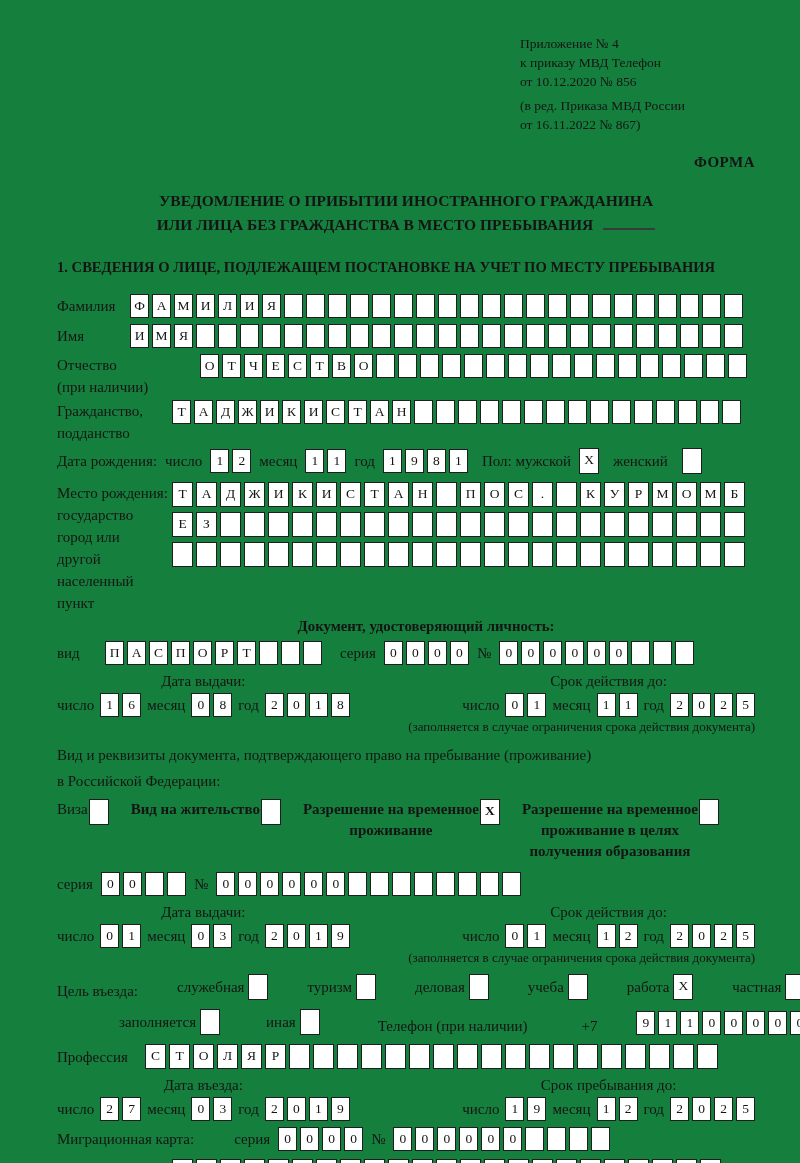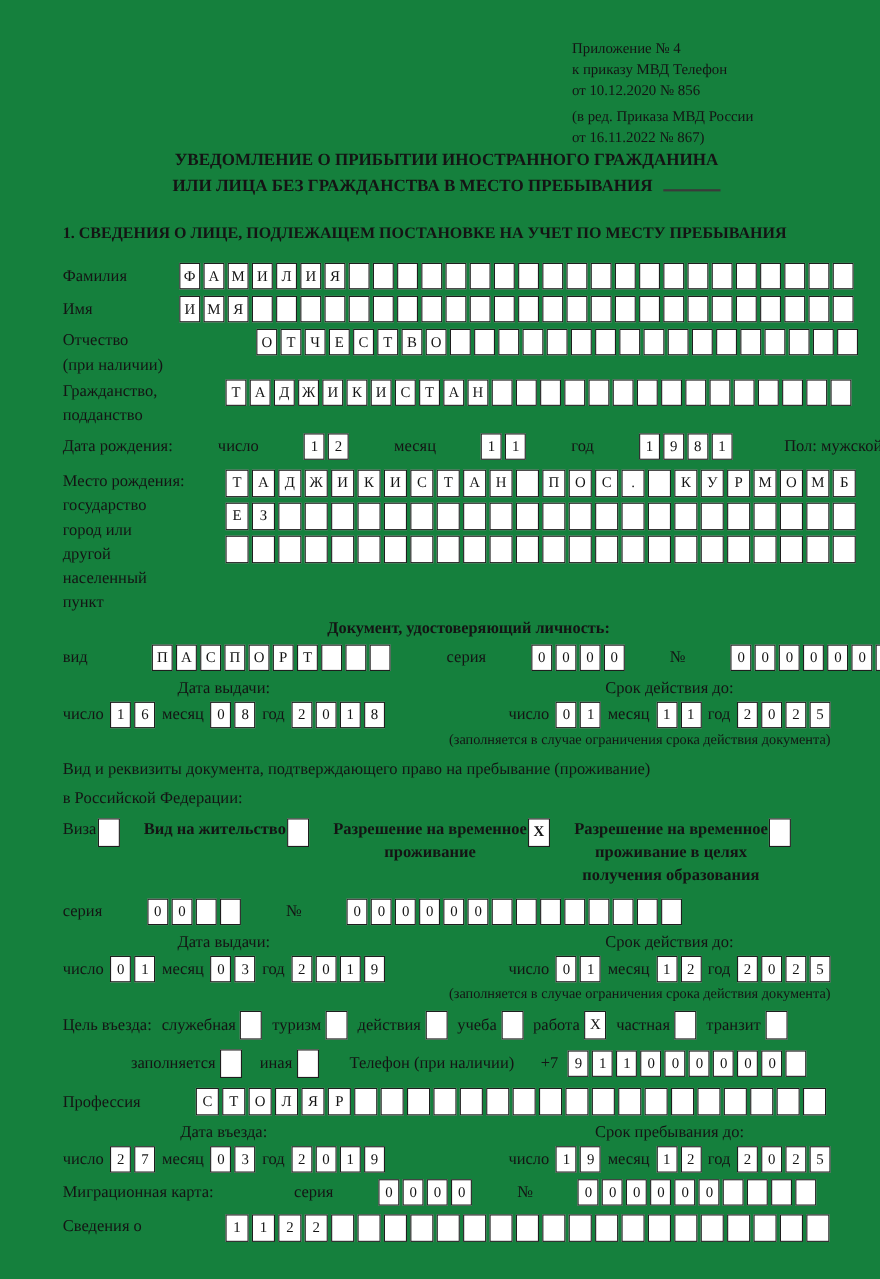--- a/index.html
+++ b/index.html
@@ -8,21 +8,21 @@
 
   
   .appendix{width:235px;margin-left:auto;font-size:13.5px;line-height:19px;}
   .appendix .grp2{margin-top:5px;}
   .forma{text-align:right;font-weight:bold;font-size:15px;margin-top:20px;margin-bottom:18px;letter-spacing:.5px;}
   .title{text-align:center;font-weight:bold;font-size:15.5px;line-height:24px;margin-bottom:22px;}
   .blank{display:inline-block;width:52px;border-bottom:2px solid #3a3a3a;height:12px;margin-left:10px;}
   .sec-heading{font-weight:bold;font-size:14.6px;margin-bottom:18px;white-space:nowrap;}
 
   
-  .frow{display:flex;align-items:center;margin-bottom:6px;gap:33px;}
+  .frow{display:flex;align-items:center;margin-bottom:6px;}
   .frow.top{align-items:flex-start;}
   .frow > * + *{margin-left:8px;}
   .flabel{font-size:15px;flex:0 0 auto;line-height:22px;}
   .lbl{font-size:15px;white-space:nowrap;}
   .w65{width:65px;} .w135{width:135px;} .w107{width:107px;} .w40{width:40px;}
 
   
   .cells{display:inline-flex;gap:3px;flex:0 0 auto;}
   .cell{box-sizing:border-box;width:19px;height:24px;border:1.6px solid #1e1e1e;font-size:13.5px;line-height:21px;text-align:center;background:#fff;flex:0 0 auto;}
   .cells.wide .cell{width:21px;height:25px;}
@@ -39,39 +39,40 @@
   .note-right{text-align:right;font-size:13px;margin-bottom:8px;}
 
   .intro{font-size:15px;line-height:24px;margin-bottom:2px;}
 
   
   .permits{display:flex;align-items:flex-start;margin-bottom:10px;}
   .permit-item{display:flex;align-items:flex-start;gap:1px;}
   .permit-item + .permit-item{margin-left:22px;font-weight:bold;}
   .permit-item .txt{font-size:15px;line-height:21px;text-align:center;}
 
-  .opts{display:flex;align-items:center;}
+  .opts{display:flex;align-items:flex-end;gap:30px;}
   .opts > * + *{margin-left:9px;}
   .opt{display:flex;align-items:center;gap:4px;}
 </style>
 </head>
 <body>
 
 <div class="page">
 
   <div class="appendix">
     <div>Приложение № 4</div>
     <div>к приказу МВД Телефон</div>
     <div>от 10.12.2020 № 856</div>
     <div class="grp2">
       <div>(в ред. Приказа МВД России</div>
       <div>от 16.11.2022 № 867)</div>
     </div>
   </div>
 
+  <div class="forma">ФОРМА</div>
 
   <div class="title">
     <span>УВЕДОМЛЕНИЕ О ПРИБЫТИИ ИНОСТРАННОГО ГРАЖДАНИНА</span><br>
     <span>ИЛИ ЛИЦА БЕЗ ГРАЖДАНСТВА В МЕСТО ПРЕБЫВАНИЯ</span><span class="blank"></span>
   </div>
 
   <div class="sec-heading">1. СВЕДЕНИЯ О ЛИЦЕ, ПОДЛЕЖАЩЕМ ПОСТАНОВКЕ НА УЧЕТ ПО МЕСТУ ПРЕБЫВАНИЯ</div>
 
   <div class="frow">
     <span class="flabel w65">Фамилия</span>
@@ -533,21 +534,21 @@
           <span class="cell"></span>
         </span>
     </span>
     <span class="opt">
       <span class="lbl">туризм</span>
       <span class="cells cb">
           <span class="cell"></span>
         </span>
     </span>
     <span class="opt">
-      <span class="lbl">действия</span>
+      <span class="lbl">деловая</span>
       <span class="cells cb">
           <span class="cell"></span>
         </span>
     </span>
     <span class="opt">
       <span class="lbl">учеба</span>
       <span class="cells cb">
           <span class="cell"></span>
         </span>
     </span>

